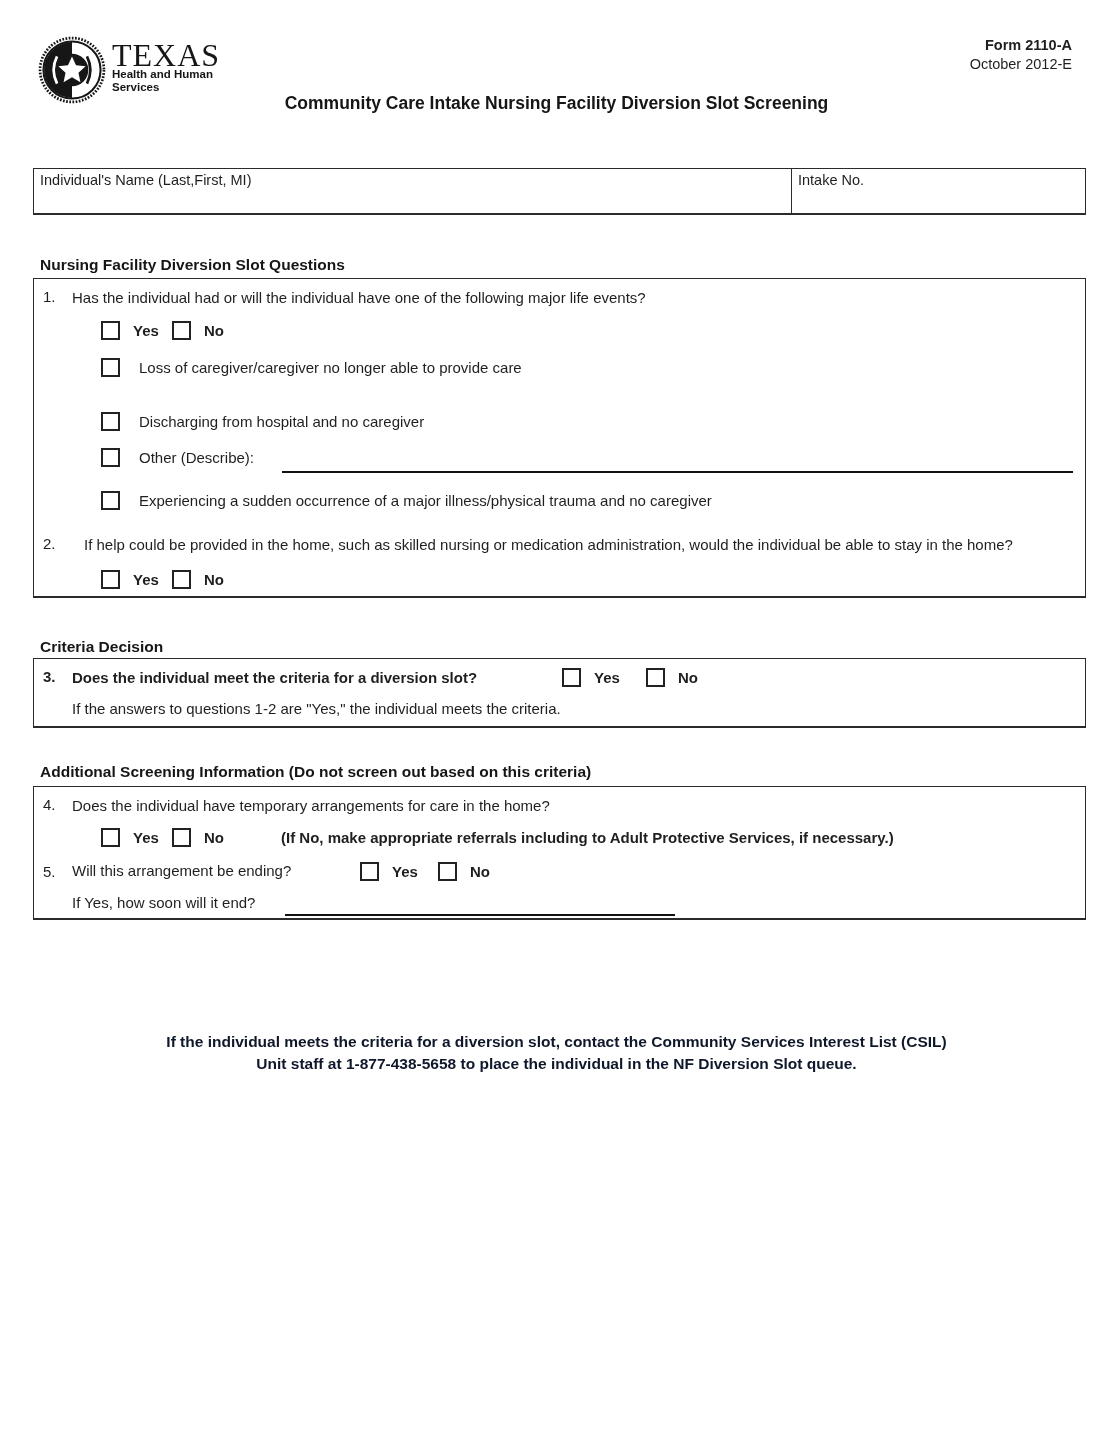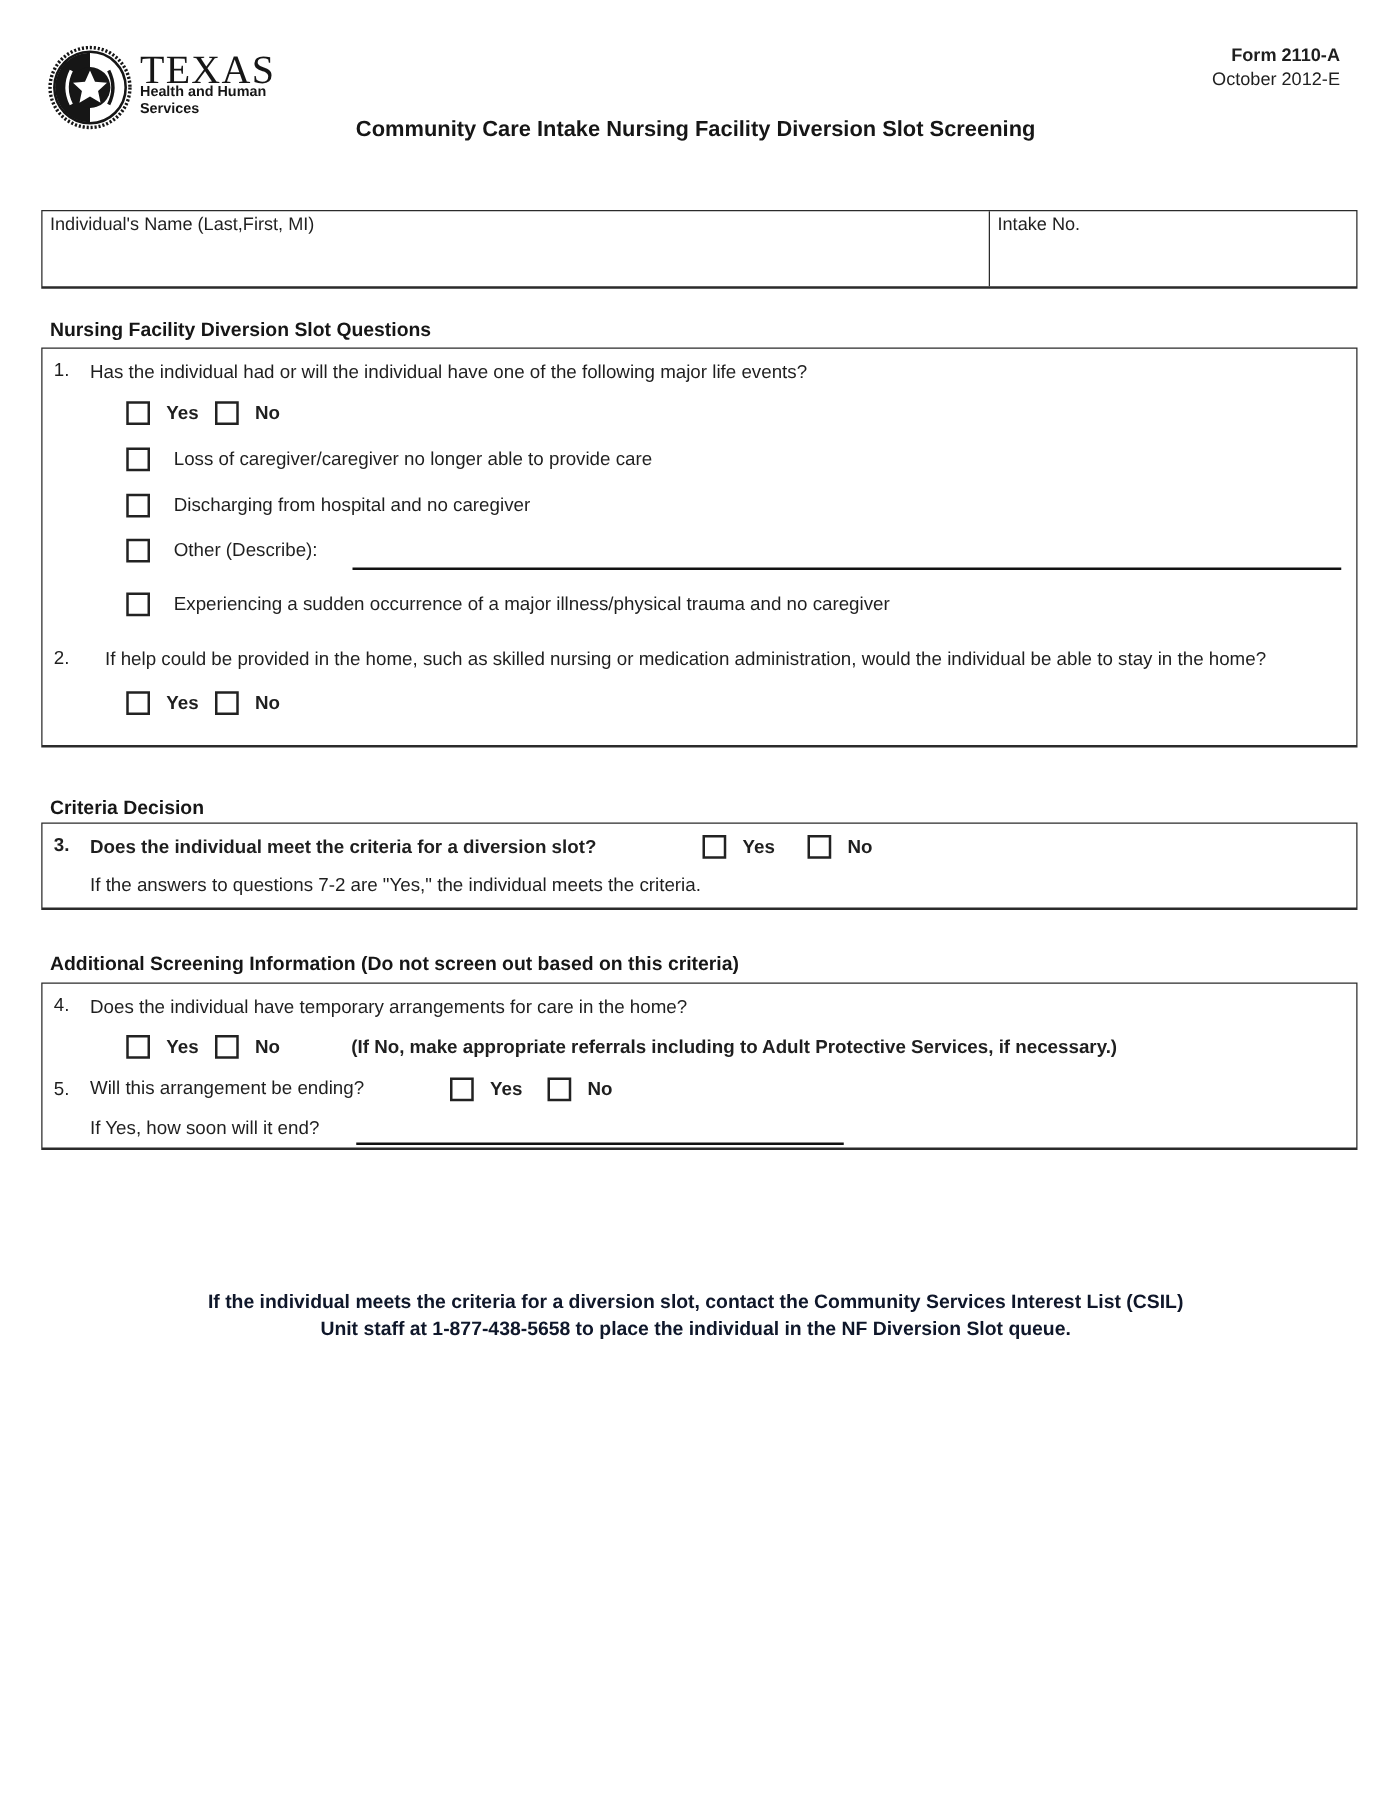--- a/index.html
+++ b/index.html
@@ -19,21 +19,21 @@
   .seal { width: 68px; height: 68px; }
   .logo-text { margin-left: 6px; margin-top: 6px; }
   .logo-brand { font-family: "Liberation Serif", serif; font-size: 32px; letter-spacing: 1px; color: #161616; line-height: 26px; }
   .logo-sub { font-size: 11.5px; font-weight: bold; line-height: 13px; color: #161616; }
   .form-id { position: absolute; right: 41px; top: 36px; text-align: right; font-size: 14.5px; line-height: 19px; }
   .form-id .num { font-weight: bold; }
   .doc-title { position: absolute; left: 0; top: 93px; width: 100%; text-align: center; font-size: 17.5px; font-weight: bold; color: #161616; }
 
   
   .id-table {
-    position: absolute; left: 33px; top: 168px; width: 1053px; height: 63px;
+    position: absolute; left: 33px; top: 168px; width: 1053px; height: 47px;
     border: 1px solid #2b2b2b; border-bottom-width: 2px;
     display: flex;
   }
   .id-cell { padding: 3px 6px; font-size: 14.5px; }
   .id-cell.name { width: 758px; border-right: 1px solid #2b2b2b; }
   .id-cell.intake { flex: 1; }
 
   
   .sec-header { position: absolute; left: 40px; font-size: 15.5px; font-weight: bold; color: #161616; }
 
@@ -115,21 +115,21 @@
     <div class="cb-row" style="margin:13px 0 0 58px;">
       <span class="checkbox"></span>
       <span class="cb-label" style="width:33px;">Yes</span>
       <span class="checkbox" style="margin-left:6px;"></span>
       <span class="cb-label">No</span>
     </div>
     <div class="cb-row" style="margin:18px 0 0 58px;">
       <span class="checkbox"></span>
       <span class="opt-label">Loss of caregiver/caregiver no longer able to provide care</span>
     </div>
-    <div class="cb-row" style="margin:18px 0 0 58px;">
+    <div class="cb-row" style="margin:35px 0 0 58px;">
       <span class="checkbox"></span>
       <span class="opt-label">Discharging from hospital and no caregiver</span>
     </div>
     <div class="cb-row" style="margin:17px 0 0 58px; align-items:flex-start;">
       <span class="checkbox"></span>
       <span class="opt-label">Other (Describe):</span>
       <span class="fill-line" style="flex:1; margin-left:28px; margin-right:2px; height:25px;"></span>
     </div>
     <div class="cb-row" style="margin:18px 0 0 58px;">
       <span class="checkbox"></span>
@@ -152,21 +152,21 @@
 
   <div class="qbox" style="top:658px; height:70px;">
     <div class="q-row">
       <div class="q-num bold">3.</div>
       <div class="q-text bold" style="width:490px;">Does the individual meet the criteria for a diversion slot?</div>
       <span class="checkbox"></span>
       <span class="cb-label" style="width:38px; line-height:19px;">Yes</span>
       <span class="checkbox" style="margin-left:14px;"></span>
       <span class="cb-label" style="line-height:19px;">No</span>
     </div>
-    <div style="margin:12px 0 0 29px;">If the answers to questions 7-2 are "Yes," the individual meets the criteria.</div>
+    <div style="margin:12px 0 0 29px;">If the answers to questions 1-2 are "Yes," the individual meets the criteria.</div>
   </div>
 
   <div class="sec-header" style="top:763px;">Additional Screening Information (Do not screen out based on this criteria)</div>
 
   <div class="qbox" style="top:786px; height:134px;">
 
     <div class="q-row">
       <div class="q-num">4.</div>
       <div class="q-text">Does the individual have temporary arrangements for care in the home?</div>
     </div>

